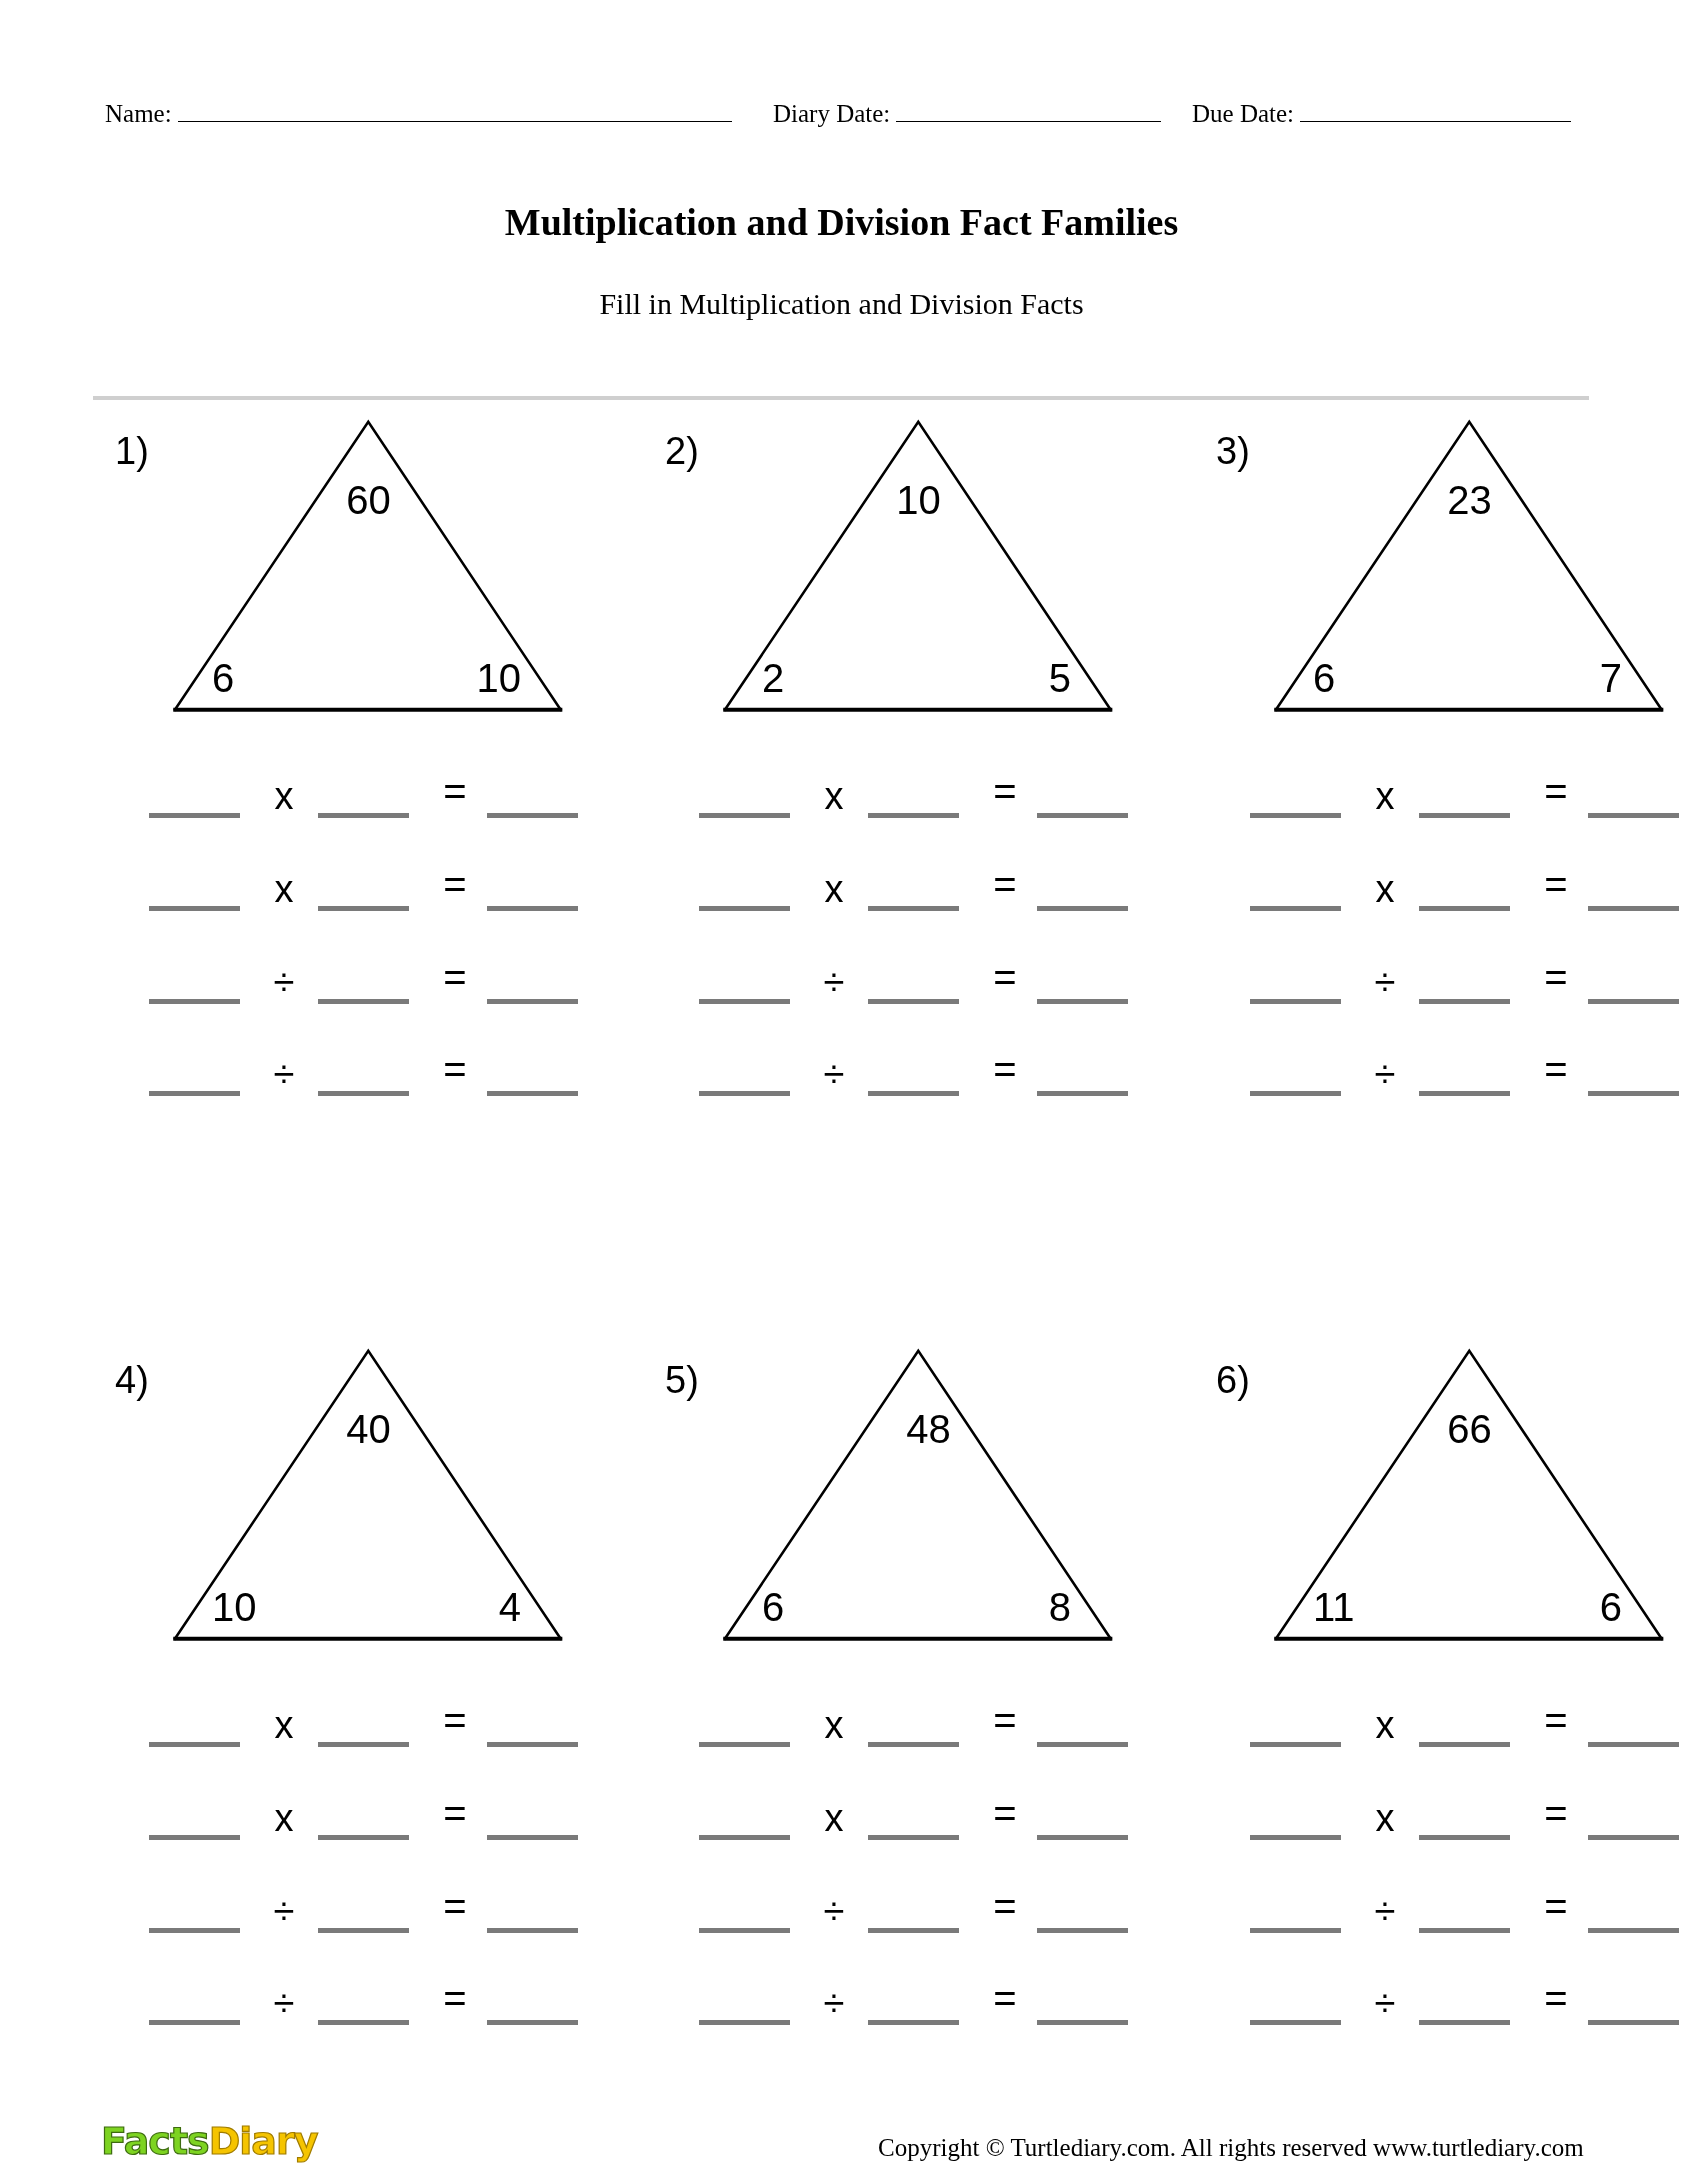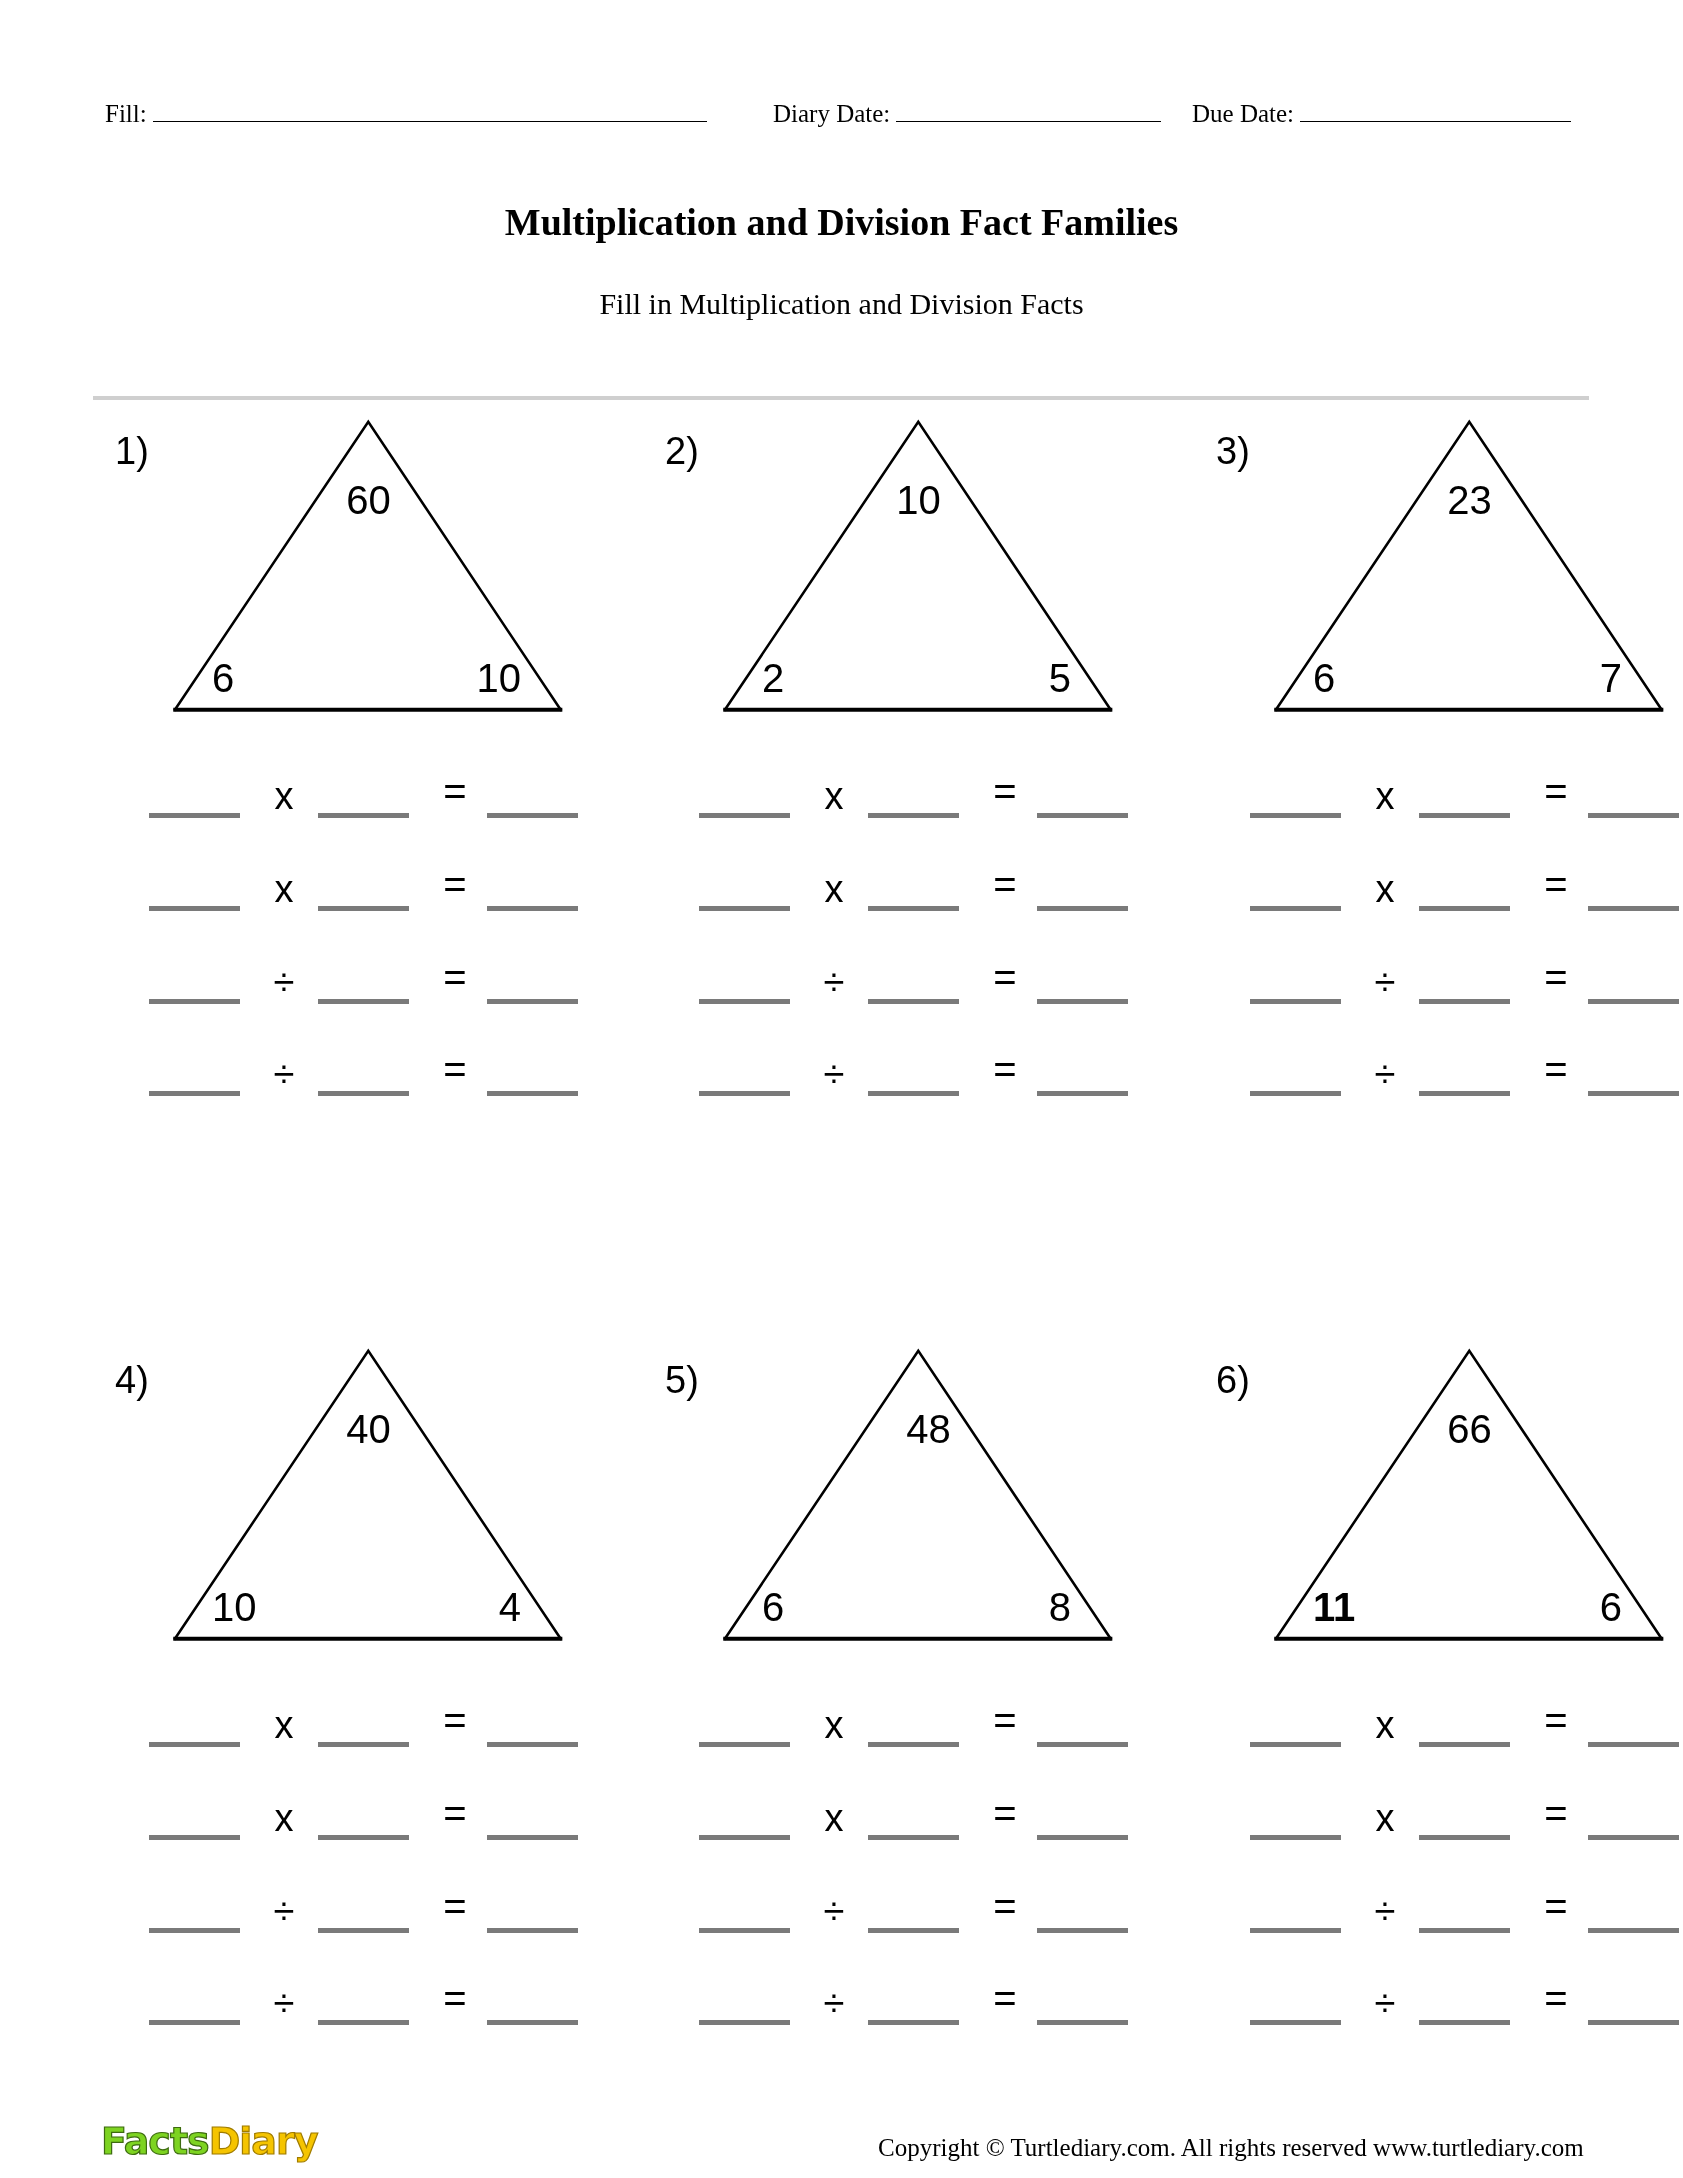--- a/index.html
+++ b/index.html
@@ -18,21 +18,21 @@
   .eq { position:absolute; font-family:"Liberation Sans", sans-serif; font-size:40px; line-height:40px; text-align:center; width:40px; }
   .logo { left:101px; top:2119px; font-family:"DejaVu Sans", sans-serif; font-weight:bold; font-size:38px; letter-spacing:-1px; white-space:nowrap; }
   .logo .t { color:#7dd321; -webkit-text-stroke:1.2px #3d6b10; }
   .logo .d { color:#f5c400;margin-top:44px; -webkit-text-stroke:1.2px #a07c00; }
   .copy { left:878px; top:2134px; font-size:25px; white-space:nowrap; }
 </style>
 </head>
 <body>
 
 <div class="abs hdr" style="left:105px;">
-  <span>Fill:</span><span class="blank" style="width:554px;"></span>
+  <span>Name:</span><span class="blank" style="width:554px;"></span>
 </div>
 <div class="abs hdr" style="left:773px;">
   <span>Diary Date:</span><span class="blank" style="width:265px;"></span>
 </div>
 <div class="abs hdr" style="left:1192px;">
   <span>Due Date:</span><span class="blank" style="width:271px;"></span>
 </div>
 
 <div class="abs title">Multiplication and Division Fact Families</div>
 <div class="abs subtitle">Fill in Multiplication and Division Facts</div>
@@ -229,21 +229,21 @@
         <div class="eq" style="left: 435px; top: 1049px;">=</div>
       </div>
     </div>
     <div style="position: absolute; left: 1101px; top: 929px; width: 1px; height: 1px;">
       <div class="abs prob-label" style="left: 115px; top: 430px;">6)</div>
       <svg class="tri-svg" width="693" height="792" viewBox="0 0 700 800">
         <polyline points="176,718 372,426 567,718" fill="none" stroke="#000" stroke-width="2.6"></polyline>
         <line x1="175" y1="717" x2="568" y2="717" stroke="#000" stroke-width="4"></line>
       </svg>
       <div class="num" style="left: 319px; top: 480px; width: 99px; text-align: center;">66</div>
-      <div class="num" style="left: 212px; top: 658px; width: 79px; text-align: left; font-weight: bold;">11</div>
+      <div class="num" style="left: 212px; top: 658px; width: 79px; text-align: left;">11</div>
       <div class="num" style="left: 436px; top: 658px; width: 85px; text-align: right;">6</div>
       <div>
         <div class="blank-line" style="left: 149px; top: 813px;"></div>
         <div class="blank-line" style="left: 318px; top: 813px;"></div>
         <div class="blank-line" style="left: 487px; top: 813px;"></div>
         <div class="op" style="left: 264px; top: 777px;">x</div>
         <div class="eq" style="left: 435px; top: 771px;">=</div>
       </div>
       <div>
         <div class="blank-line" style="left: 149px; top: 906px;"></div>

